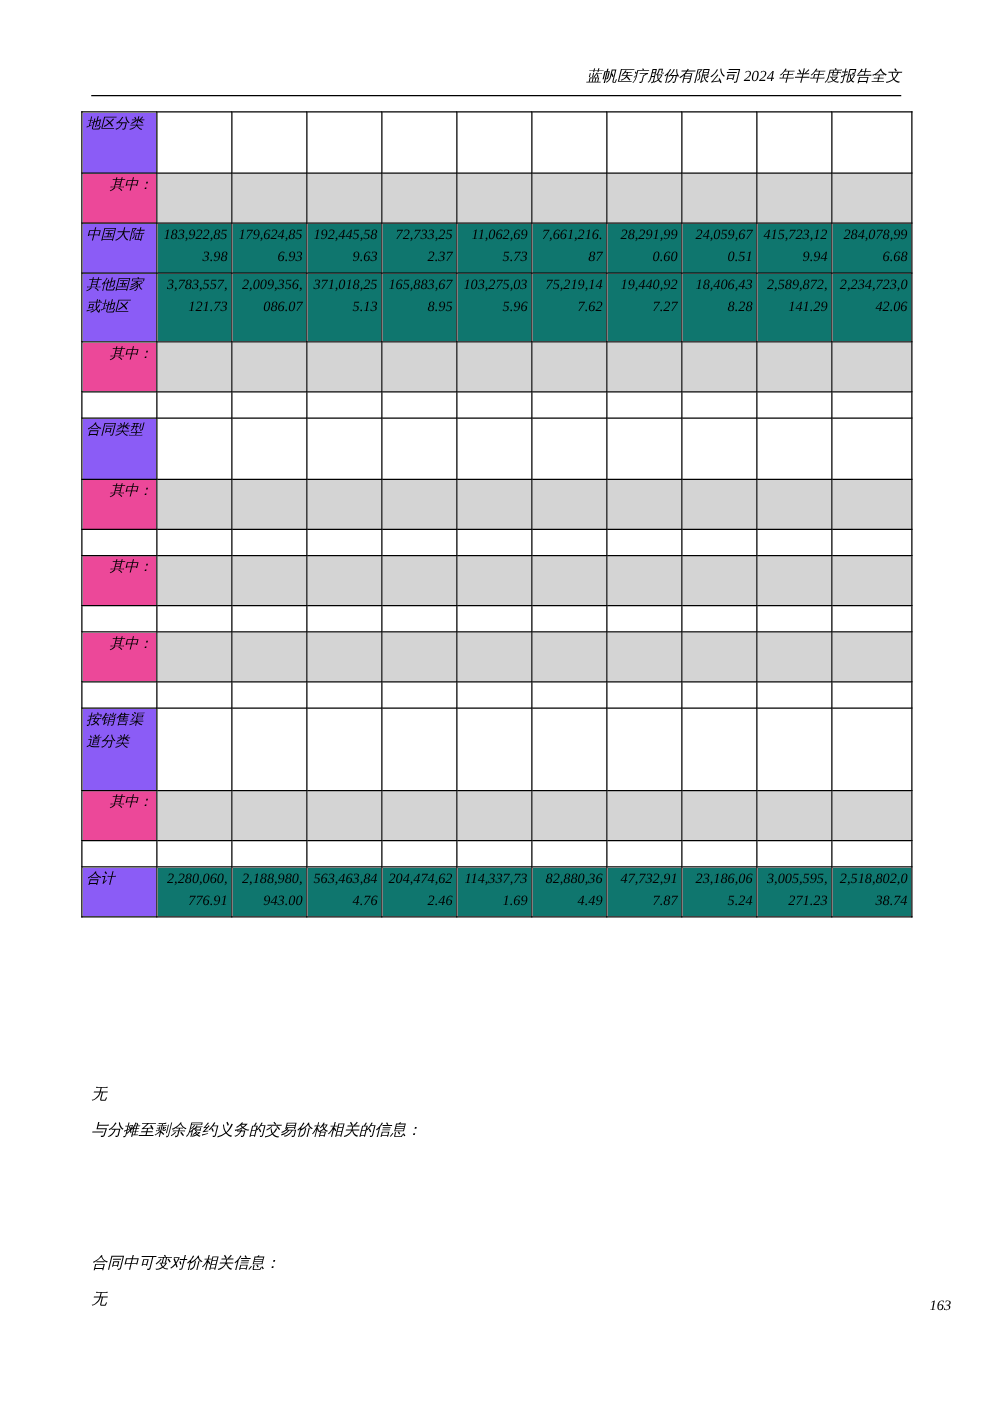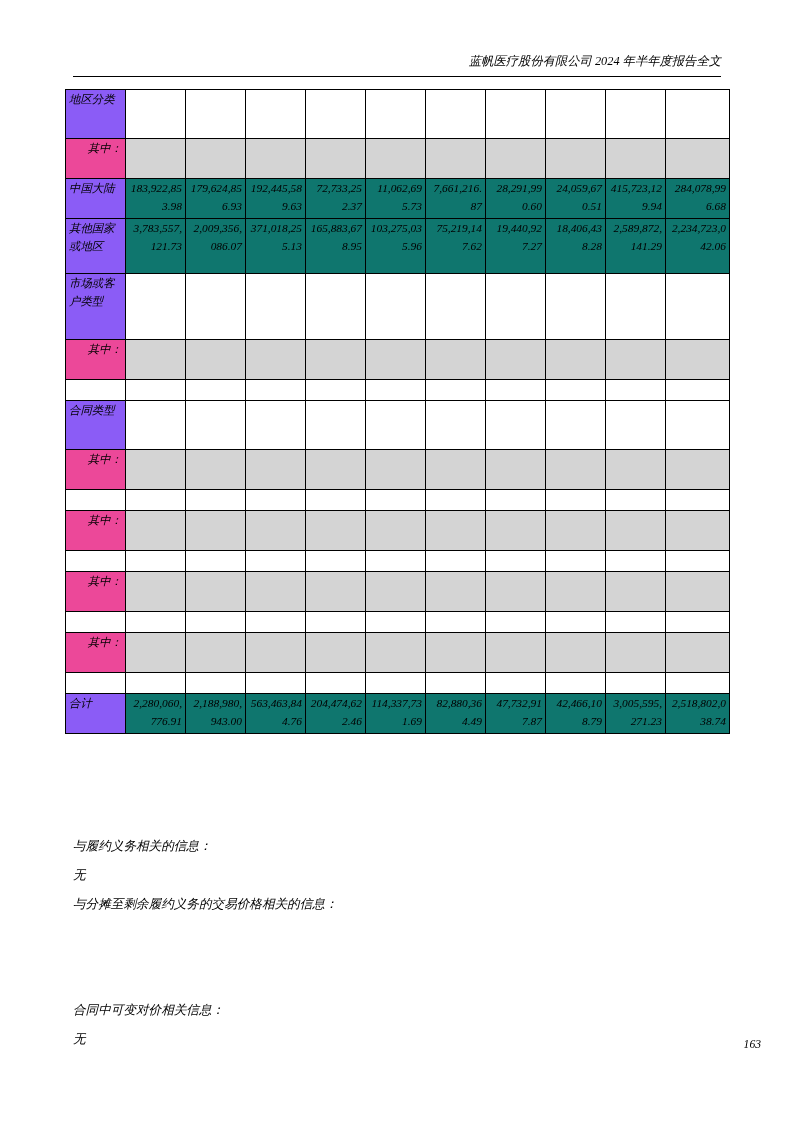--- a/index.html
+++ b/index.html
@@ -189,33 +189,20 @@
             <td class="num">2,009,356,086.07</td>
             <td class="num">371,018,255.13</td>
             <td class="num">165,883,678.95</td>
             <td class="num">103,275,035.96</td>
             <td class="num">75,219,147.62</td>
             <td class="num">19,440,927.27</td>
             <td class="num">18,406,438.28</td>
             <td class="num">2,589,872,141.29</td>
             <td class="num">2,234,723,042.06</td>
           </tr>
-          <tr class="h-cat3">
-            <td class="lbl">市场或客户类型</td>
-            <td class="blank-w"></td>
-            <td class="blank-w"></td>
-            <td class="blank-w"></td>
-            <td class="blank-w"></td>
-            <td class="blank-w"></td>
-            <td class="blank-w"></td>
-            <td class="blank-w"></td>
-            <td class="blank-w"></td>
-            <td class="blank-w"></td>
-            <td class="blank-w"></td>
-          </tr>
           <tr class="h-sub">
             <td class="lbl lbl-sub"><span class="ind">其中：</span></td>
             <td class="blank-g"></td>
             <td class="blank-g"></td>
             <td class="blank-g"></td>
             <td class="blank-g"></td>
             <td class="blank-g"></td>
             <td class="blank-g"></td>
             <td class="blank-g"></td>
             <td class="blank-g"></td>
@@ -308,20 +295,33 @@
             <td class="blank-g"></td>
             <td class="blank-g"></td>
             <td class="blank-g"></td>
             <td class="blank-g"></td>
             <td class="blank-g"></td>
             <td class="blank-g"></td>
             <td class="blank-g"></td>
           </tr>
           <tr class="h-gap">
             <td class="blank-w"></td>
+            <td class="blank-w"></td>
+            <td class="blank-w"></td>
+            <td class="blank-w"></td>
+            <td class="blank-w"></td>
+            <td class="blank-w"></td>
+            <td class="blank-w"></td>
+            <td class="blank-w"></td>
+            <td class="blank-w"></td>
+            <td class="blank-w"></td>
+            <td class="blank-w"></td>
+          </tr>
+          <tr class="h-cat3">
+            <td class="lbl">按销售渠道分类</td>
             <td class="blank-w"></td>
             <td class="blank-w"></td>
             <td class="blank-w"></td>
             <td class="blank-w"></td>
             <td class="blank-w"></td>
             <td class="blank-w"></td>
             <td class="blank-w"></td>
             <td class="blank-w"></td>
             <td class="blank-w"></td>
             <td class="blank-w"></td>
@@ -354,29 +354,28 @@
           </tr>
           <tr class="h-total">
             <td class="lbl">合计</td>
             <td class="num">2,280,060,776.91</td>
             <td class="num">2,188,980,943.00</td>
             <td class="num">563,463,844.76</td>
             <td class="num">204,474,622.46</td>
             <td class="num">114,337,731.69</td>
             <td class="num">82,880,364.49</td>
             <td class="num">47,732,917.87</td>
-            <td class="num">42,466,108.79</td>
+            <td class="num">23,186,065.24</td>
             <td class="num">3,005,595,271.23</td>
             <td class="num">2,518,802,038.74</td>
           </tr>
         </tbody>
     </table>
   </div>
 
-  <div class="para" style="top:836px;">与履约义务相关的信息：</div>
   <div class="para" style="top:865px;">无</div>
   <div class="para" style="top:894px;">与分摊至剩余履约义务的交易价格相关的信息：</div>
   <div class="para" style="top:1000px;">合同中可变对价相关信息：</div>
   <div class="para" style="top:1029px;">无</div>
 
   <div class="pageno">163</div>
 
 </div>
 
 </body></html>

